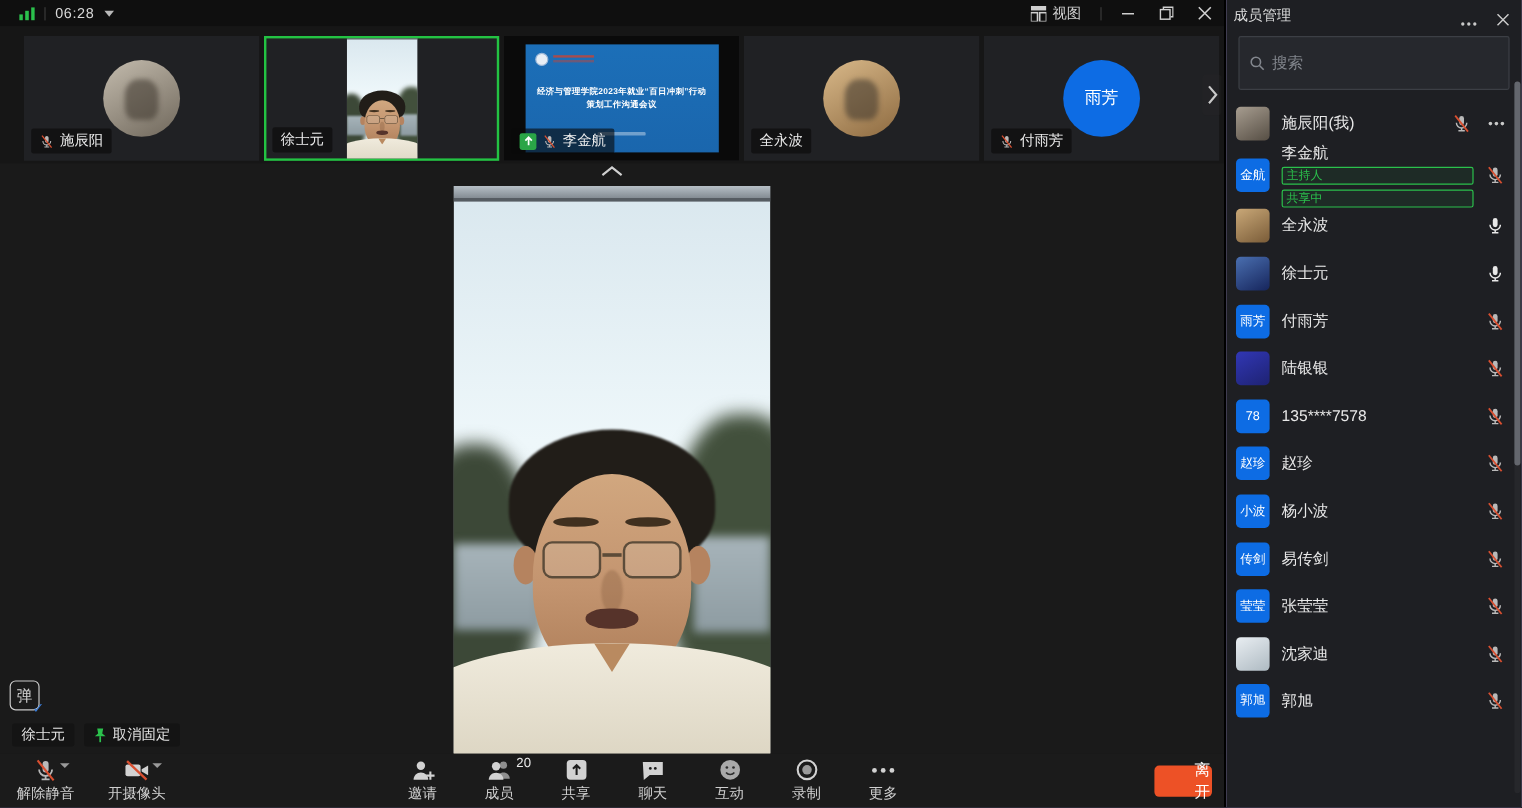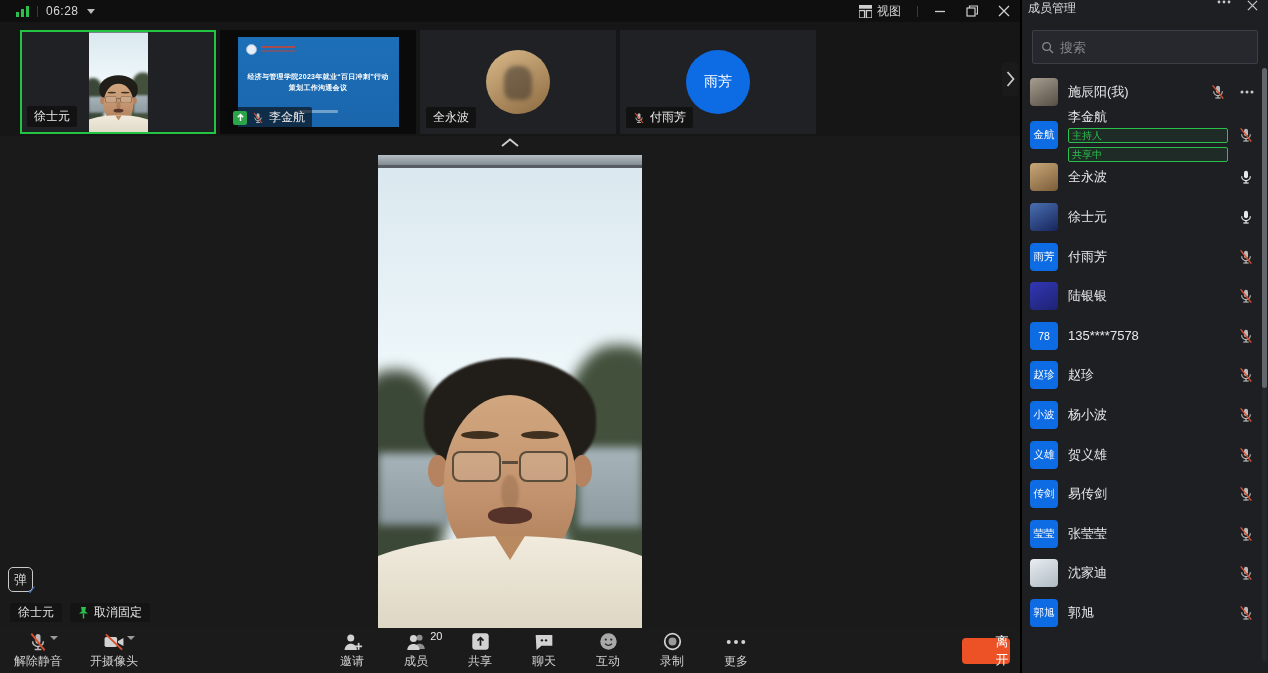--- a/index.html
+++ b/index.html
@@ -82,24 +82,24 @@
   .tb-center-group { margin:0 auto; display:flex; gap:26px; transform:translateX(34px); }
   .tbtn { display:flex; flex-direction:column; align-items:center; justify-content:center; gap:1px; color:#cfcfcf; font-size:12px; position:relative; min-width:38px; }
   .tbtn-icon { height:20px; display:flex; align-items:center; justify-content:flex-start; position:relative; }
   .tbtn .caret { position:absolute; top:4px; right:-10px; width:0; height:0; border-left:4px solid transparent; border-right:4px solid transparent; border-top:4px solid #9a9a9a; }
   .tbtn .badge { position:absolute; top:-2px; right:-16px; color:#eaeaea; font-size:11px; }
   .leave-btn { position:absolute; right:10px; width:48px; height:26px; background:#ed5126; border:none; border-radius:4px; color:#fff; font-size:13px; display:flex; align-items:center; justify-content:center; font-family:inherit;padding-left:32px; }
 
   
   .gap { width:2px; background:#000; }
   .sidebar { width:246px; height:673px; background:#1e1f23; display:flex; flex-direction:column; position:relative; }
-  .side-header { height:22px; display:flex; align-items:flex-start; padding:0 10px 0 6px; color:#dcdcdc; font-size:12px; }
+  .side-header { height:22px; display:flex; align-items:flex-end; padding:0 10px 0 6px; color:#dcdcdc; font-size:12px; }
   .side-header .spacer { flex:1; }
   .side-header .hicon { color:#c9c9c9; display:flex; align-items:center; margin-left:16px; }
-  .side-search { margin:8px 10px 6px 10px; height:34px; background:#26282d; border:1px solid #3c3f45; border-radius:2px; display:flex; align-items:center; gap:6px; padding:0 8px; }
+  .side-search { margin:8px 10px 6px 10px; height:45px; background:#26282d; border:1px solid #3c3f45; border-radius:2px; display:flex; align-items:center; gap:6px; padding:0 8px; }
   .side-search input { background:transparent; border:none; outline:none; color:#cfcfcf; font-size:13px; width:100%; font-family:inherit; }
   .side-search input::placeholder { color:#83878e; }
   .member-list { flex:1; padding:2px 0 0 0; overflow:hidden; }
   .mrow { height:39.6px; display:flex; align-items:center; padding:0 14px 0 8px; gap:10px; }
   .mrow.tall { height:46px; }
   .avatar { width:28px; height:28px; border-radius:4px; flex:none; display:flex; align-items:center; justify-content:center; color:#fff; font-size:10.5px; overflow:hidden; }
   .avatar.txt { background:#0d6ce4; }
   .m-meta { flex:1; min-width:0; }
   .m-name { color:#e8e8e8; font-size:13px; white-space:nowrap; overflow:hidden; }
   .m-tags { display:flex; gap:4px; margin-top:2px; }
@@ -159,20 +159,40 @@
               <svg width="12" height="12" viewBox="0 0 12 12">
                 <path d="M1 1l10 10M11 1L1 11" stroke="#cfcfcf" stroke-width="1.3"></path>
               </svg>
             </span>
         </div>
       </div>
     </div>
 
     <div class="strip" id="strip">
 
+  <div class="thumb">
+    <div class="thumb-media">
+            <div class="circ" style="background:linear-gradient(150deg,#c4bcae,#6f675b)">
+              <div class="circ-blob"></div>
+            </div>
+          </div>
+    <div class="thumb-label">
+
+      <span class="micw mic-slot" style="display: flex;">
+              <svg width="12" height="12" viewBox="0 0 24 24">
+    <rect x="9" y="2.5" width="6" height="11.5" rx="3" fill="#b9b9b9"></rect>
+    <path d="M5.5 11a6.5 6.5 0 0 0 13 0" fill="none" stroke="#b9b9b9" stroke-width="1.8"></path>
+    <line x1="12" y1="17.5" x2="12" y2="21" stroke="#b9b9b9" stroke-width="1.8"></line>
+    <line x1="8" y1="21" x2="16" y2="21" stroke="#b9b9b9" stroke-width="1.8"></line>
+    <line x1="4" y1="2" x2="20" y2="22" stroke="#d94f30" stroke-width="2.2"></line>
+  </svg>
+            </span>
+      <span class="t-name">施辰阳</span>
+    </div>
+  </div>
 
   <div class="thumb active">
     <div class="thumb-media">
             <div class="mini-video">
               <div class="scene">
   <div class="sc-tree sc-tree-l"></div>
                 <div class="sc-tree sc-tree-r"></div>
   <div class="sc-water sc-water-l"></div>
                 <div class="sc-water sc-water-r"></div>
   <div class="sc-frame"></div>
@@ -665,41 +685,20 @@
     <path d="M5.5 11a6.5 6.5 0 0 0 13 0" fill="none" stroke="#b9b9b9" stroke-width="1.8"></path>
     <line x1="12" y1="17.5" x2="12" y2="21" stroke="#b9b9b9" stroke-width="1.8"></line>
     <line x1="8" y1="21" x2="16" y2="21" stroke="#b9b9b9" stroke-width="1.8"></line>
     <line x1="4" y1="2" x2="20" y2="22" stroke="#d94f30" stroke-width="2.2"></line>
   </svg>
             </span>
 
     </div>
   </div>
 
-  <div class="mrow">
-    <div class="avatar txt">
-            <span class="av-text">义雄</span>
-          </div>
-    <div class="m-meta">
-      <div class="m-name">贺义雄</div>
-
-    </div>
-    <div class="m-icons">
-      <span class="micw mic-slot">
-              <svg width="16" height="16" viewBox="0 0 24 24">
-    <rect x="9" y="2.5" width="6" height="11.5" rx="3" fill="#b9b9b9"></rect>
-    <path d="M5.5 11a6.5 6.5 0 0 0 13 0" fill="none" stroke="#b9b9b9" stroke-width="1.8"></path>
-    <line x1="12" y1="17.5" x2="12" y2="21" stroke="#b9b9b9" stroke-width="1.8"></line>
-    <line x1="8" y1="21" x2="16" y2="21" stroke="#b9b9b9" stroke-width="1.8"></line>
-    <line x1="4" y1="2" x2="20" y2="22" stroke="#d94f30" stroke-width="2.2"></line>
-  </svg>
-            </span>
-
-    </div>
-  </div>
 
   <div class="mrow">
     <div class="avatar txt">
             <span class="av-text">传剑</span>
           </div>
     <div class="m-meta">
       <div class="m-name">易传剑</div>
 
     </div>
     <div class="m-icons">

